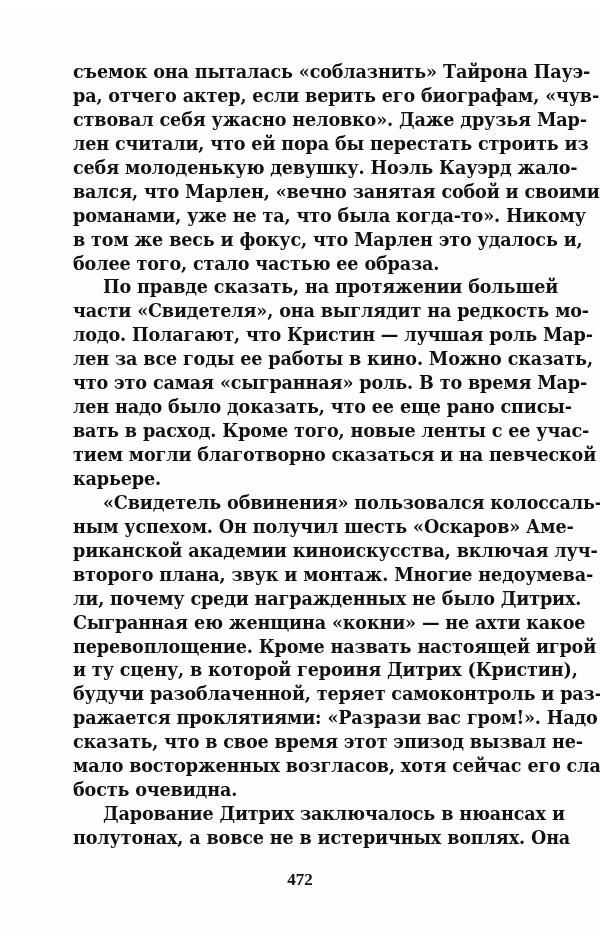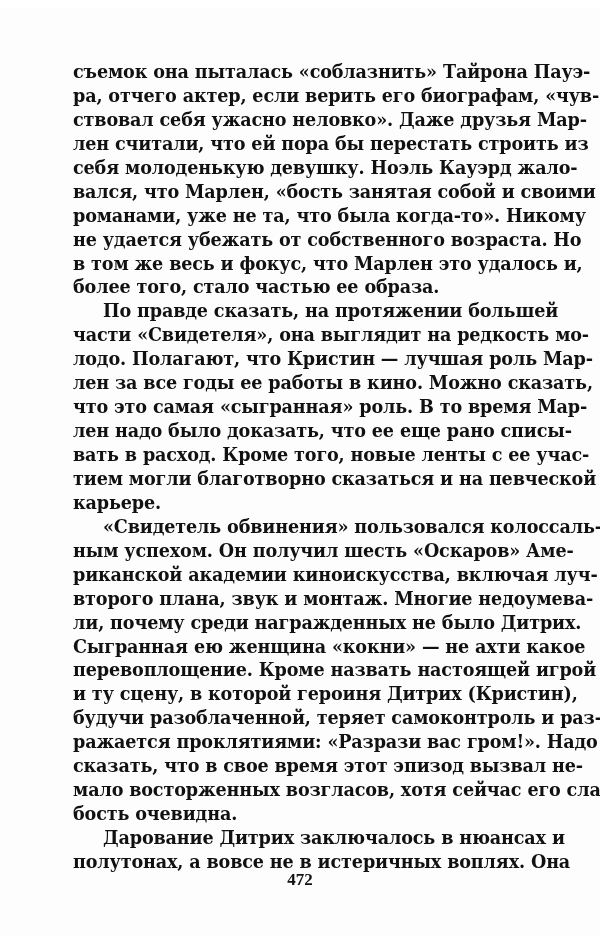--- a/index.html
+++ b/index.html
@@ -63,23 +63,22 @@
 
 <div class="page">
   <div class="text-block">
 
     <div>
       <span class="line">съемок она пыталась «соблазнить» Тайрона Пауэ-</span>
       <span class="line">ра, отчего актер, если верить его биографам, «чув-</span>
       <span class="line">ствовал себя ужасно неловко». Даже друзья Мар-</span>
       <span class="line">лен считали, что ей пора бы перестать строить из</span>
       <span class="line">себя молоденькую девушку. Ноэль Кауэрд жало-</span>
-      <span class="line">вался, что Марлен, «бость занятая собой и своими</span>
+      <span class="line">вался, что Марлен, «вечно занятая собой и своими</span>
       <span class="line">романами, уже не та, что была когда-то». Никому</span>
-      <span class="line">не удается убежать от собственного возраста. Но</span>
       <span class="line">в том же весь и фокус, что Марлен это удалось и,</span>
       <span class="line last">более того, стало частью ее образа.</span>
     </div>
 
     <div>
       <span class="line indent">По правде сказать, на протяжении большей</span>
       <span class="line">части «Свидетеля», она выглядит на редкость мо-</span>
       <span class="line">лодо. Полагают, что Кристин — лучшая роль Мар-</span>
       <span class="line">лен за все годы ее работы в кино. Можно сказать,</span>
       <span class="line">что это самая «сыгранная» роль. В то время Мар-</span>

